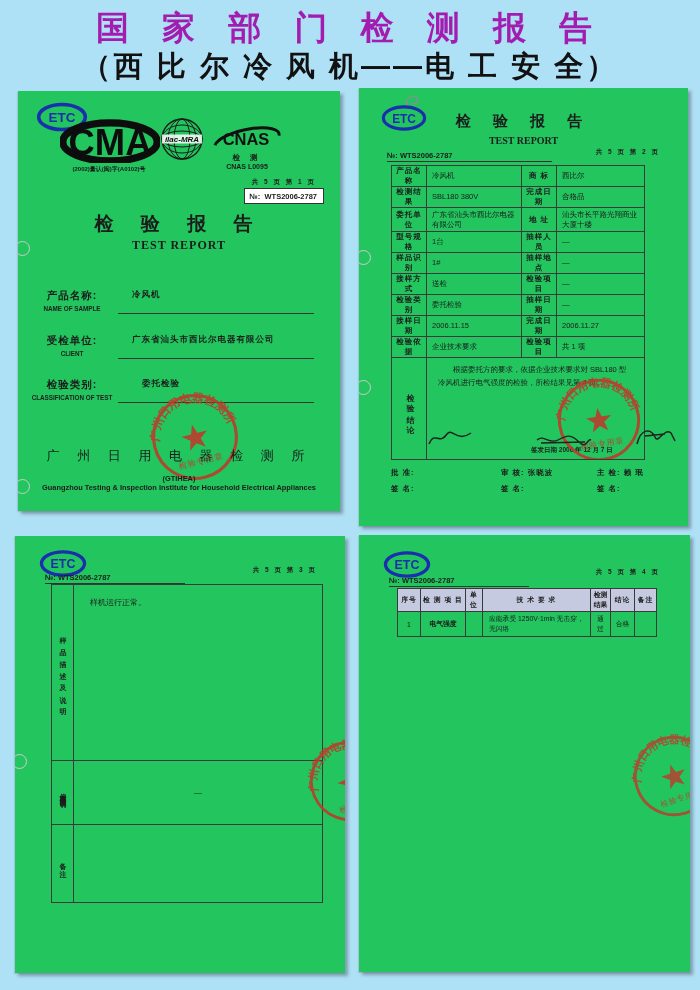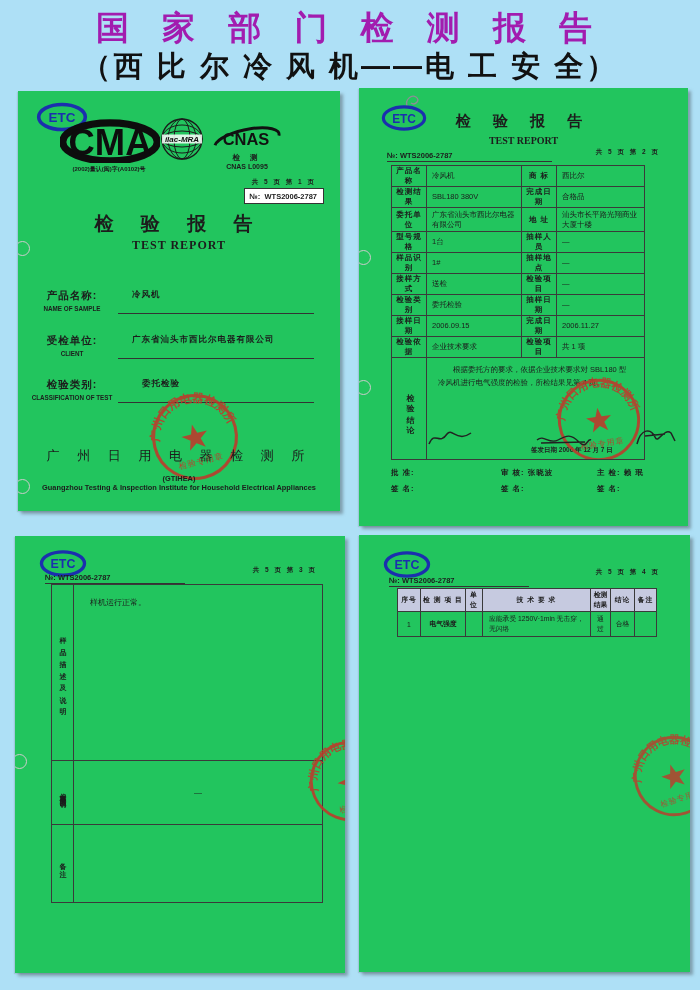--- a/index.html
+++ b/index.html
@@ -207,21 +207,21 @@
             <td class="val">—</td>
           </tr>
     <tr style="height:14px">
             <td class="lab">检验类别</td>
             <td class="val">委托检验</td>
             <td class="lab">抽样日期</td>
             <td class="val">—</td>
           </tr>
     <tr style="height:14px">
             <td class="lab">接样日期</td>
-            <td class="val">2006.09.15</td>
+            <td class="val">2006.11.15</td>
             <td class="lab">完成日期</td>
             <td class="val">2006.11.27</td>
           </tr>
     <tr style="height:14px">
             <td class="lab">检验依据</td>
             <td class="val">企业技术要求</td>
             <td class="lab">检验项目</td>
             <td class="val">共 1 项</td>
           </tr>
     <tr style="height:102px">

